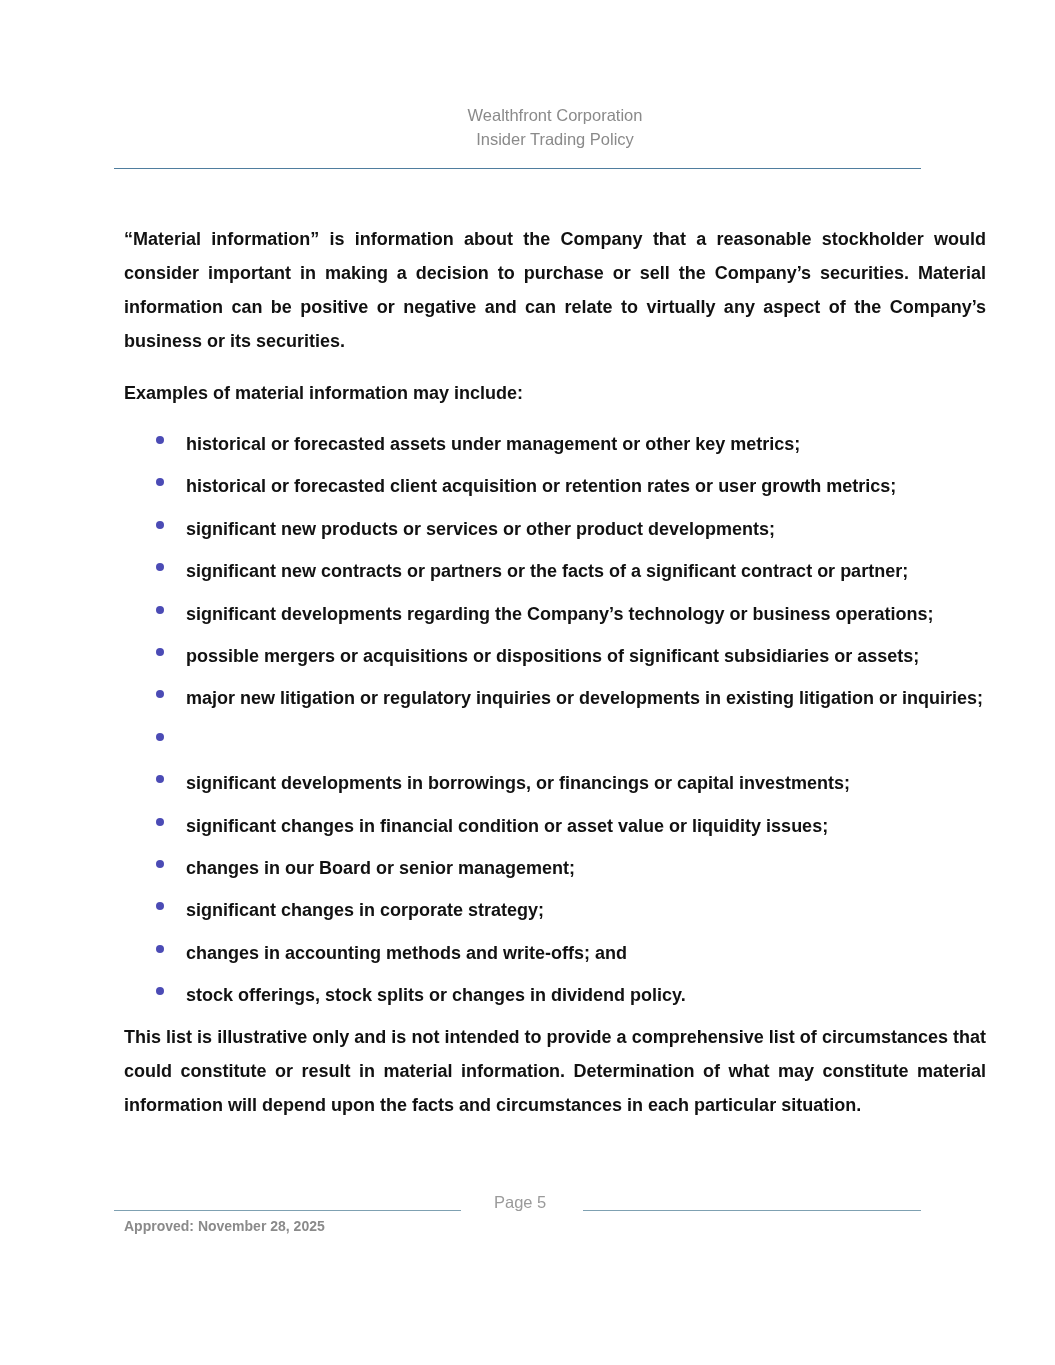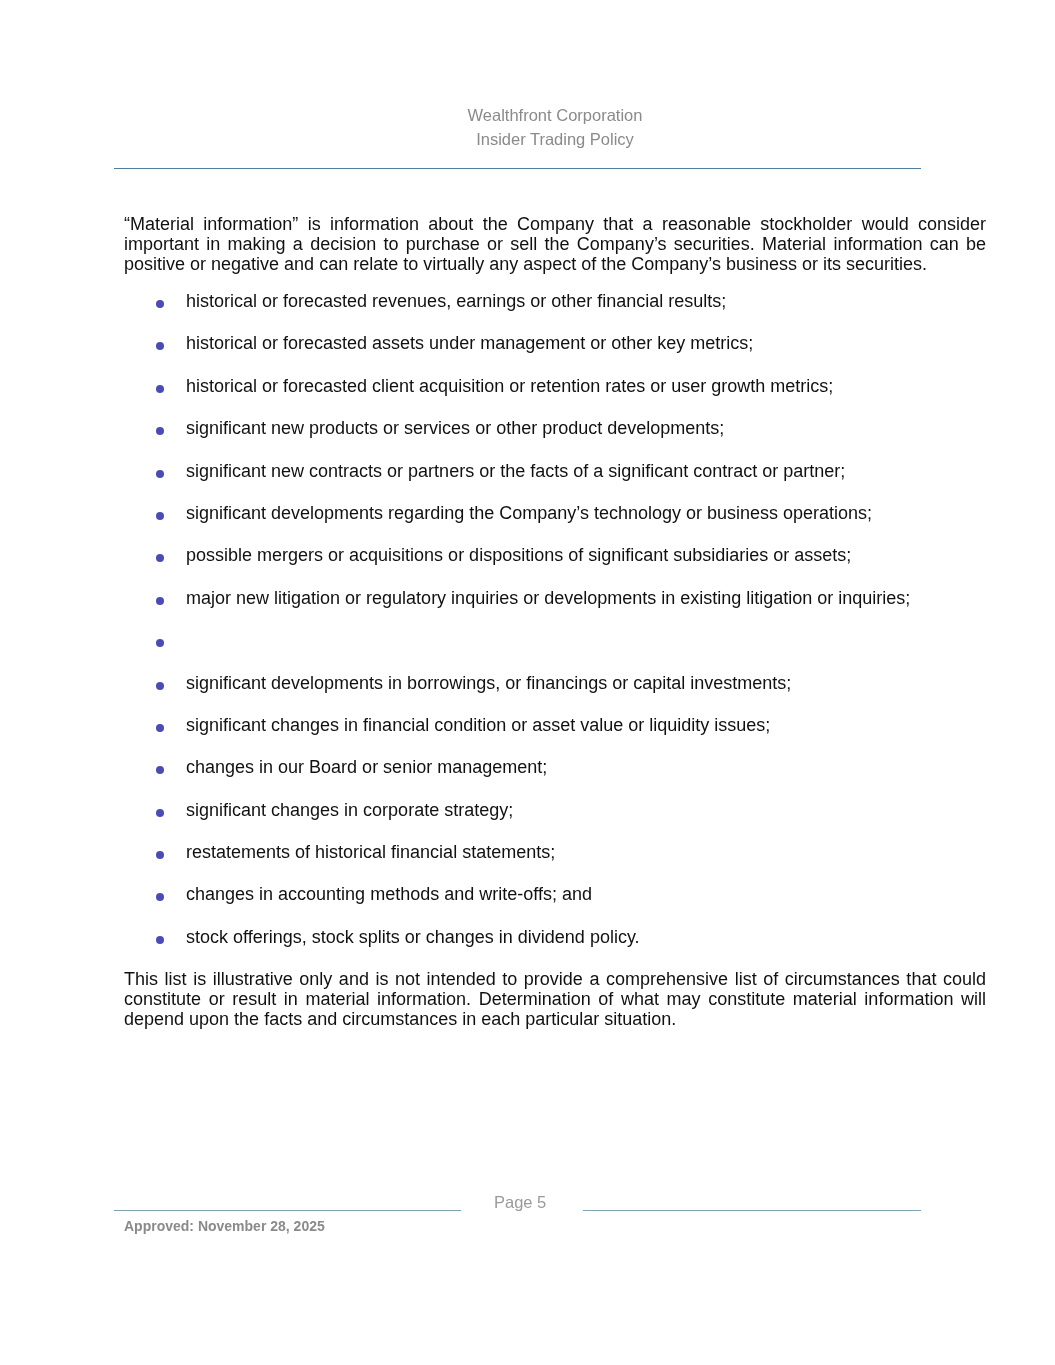--- a/index.html
+++ b/index.html
@@ -1,21 +1,21 @@
 <!DOCTYPE html>
 <html><head>
   <meta charset="utf-8">
   <style>
     html, body { margin: 0; padding: 0; background: #ffffff; }
     body { width: 1055px; height: 1365px; position: relative; overflow: hidden;
            font-family: "Liberation Sans", sans-serif; color: #111111; }
     .header { position: absolute; top: 103px; left: 0; width: 1110px; text-align: center;
               color: #8a8a8a; font-size: 16.5px; line-height: 24px; }
     .header-rule { position: absolute; top: 168px; left: 114px; width: 807px; height: 1px; background: #4f7d9e; }
-    .content { position: absolute; left: 124px; top: 214px; width: 862px; font-size: 18px; line-height: 20px; }
+    .content { position: absolute; left: 124px; top: 222px; width: 862px; font-size: 18px; line-height: 34px; font-weight: bold; }
     .para { margin: 0; text-align: justify; }
     .para.last { text-align-last: left; }
     .intro { margin-top: 18px; }
     ul.bullets { list-style: none; margin: 17px 0 0 0; padding: 0; }
     ul.bullets li { position: relative; padding-left: 62px; height: 24.5px; margin-bottom: 17.9px; white-space: nowrap; }
     .dot { position: absolute; left: 32px; top: 9px; width: 8px; height: 8px; border-radius: 50%; }
     .closing { margin-top: 11px; }
     .footer-rule { position: absolute; top: 1210px; height: 1px; background: #7fa1b2; }
     .footer-rule.left { left: 114px; width: 347px; }
     .footer-rule.right { left: 583px; width: 338px; }
@@ -26,35 +26,34 @@
 <body>
 
 <div class="header">
   <div>Wealthfront Corporation</div>
   <div>Insider Trading Policy</div>
 </div>
 <div class="header-rule"></div>
 
 <div class="content">
   <p class="para">“Material information” is information about the Company that a reasonable stockholder would consider important in making a decision to purchase or sell the Company’s securities. Material information can be positive or negative and can relate to virtually any aspect of the Company’s business or its securities.</p>
+  <p class="para intro">Examples of material information may include:</p>
   <ul class="bullets" id="bullet-list">
-      <li><span class="dot" style="background: rgb(75, 75, 181);"></span><span>historical or forecasted revenues, earnings or other financial results;</span></li>
       <li><span class="dot" style="background: rgb(75, 75, 181);"></span><span>historical or forecasted assets under management or other key metrics;</span></li>
       <li><span class="dot" style="background: rgb(75, 75, 181);"></span><span>historical or forecasted client acquisition or retention rates or user growth metrics;</span></li>
       <li><span class="dot" style="background: rgb(75, 75, 181);"></span><span>significant new products or services or other product developments;</span></li>
       <li><span class="dot" style="background: rgb(75, 75, 181);"></span><span>significant new contracts or partners or the facts of a significant contract or partner;</span></li>
       <li><span class="dot" style="background: rgb(75, 75, 181);"></span><span>significant developments regarding the Company’s technology or business operations;</span></li>
       <li><span class="dot" style="background: rgb(75, 75, 181);"></span><span>possible mergers or acquisitions or dispositions of significant subsidiaries or assets;</span></li>
       <li><span class="dot" style="background: rgb(75, 75, 181);"></span><span>major new litigation or regulatory inquiries or developments in existing litigation or inquiries;</span></li>
       <li><span class="dot" style="background: rgb(75, 75, 181);"></span></li>
       <li><span class="dot" style="background: rgb(75, 75, 181);"></span><span>significant developments in borrowings, or financings or capital investments;</span></li>
       <li><span class="dot" style="background: rgb(75, 75, 181);"></span><span>significant changes in financial condition or asset value or liquidity issues;</span></li>
       <li><span class="dot" style="background: rgb(75, 75, 181);"></span><span>changes in our Board or senior management;</span></li>
       <li><span class="dot" style="background: rgb(75, 75, 181);"></span><span>significant changes in corporate strategy;</span></li>
-      <li><span class="dot" style="background: rgb(75, 75, 181);"></span><span>restatements of historical financial statements;</span></li>
       <li><span class="dot" style="background: rgb(75, 75, 181);"></span><span>changes in accounting methods and write-offs; and</span></li>
       <li><span class="dot" style="background: rgb(75, 75, 181);"></span><span>stock offerings, stock splits or changes in dividend policy.</span></li>
     </ul>
   <p class="para last closing">This list is illustrative only and is not intended to provide a comprehensive list of circumstances that could constitute or result in material information. Determination of what may constitute material information will depend upon the facts and circumstances in each particular situation.</p>
 </div>
 
 <div class="footer-rule left"></div>
 <div class="page-num">Page 5</div>
 <div class="footer-rule right"></div>
 <div class="approved">Approved: November 28, 2025</div>

